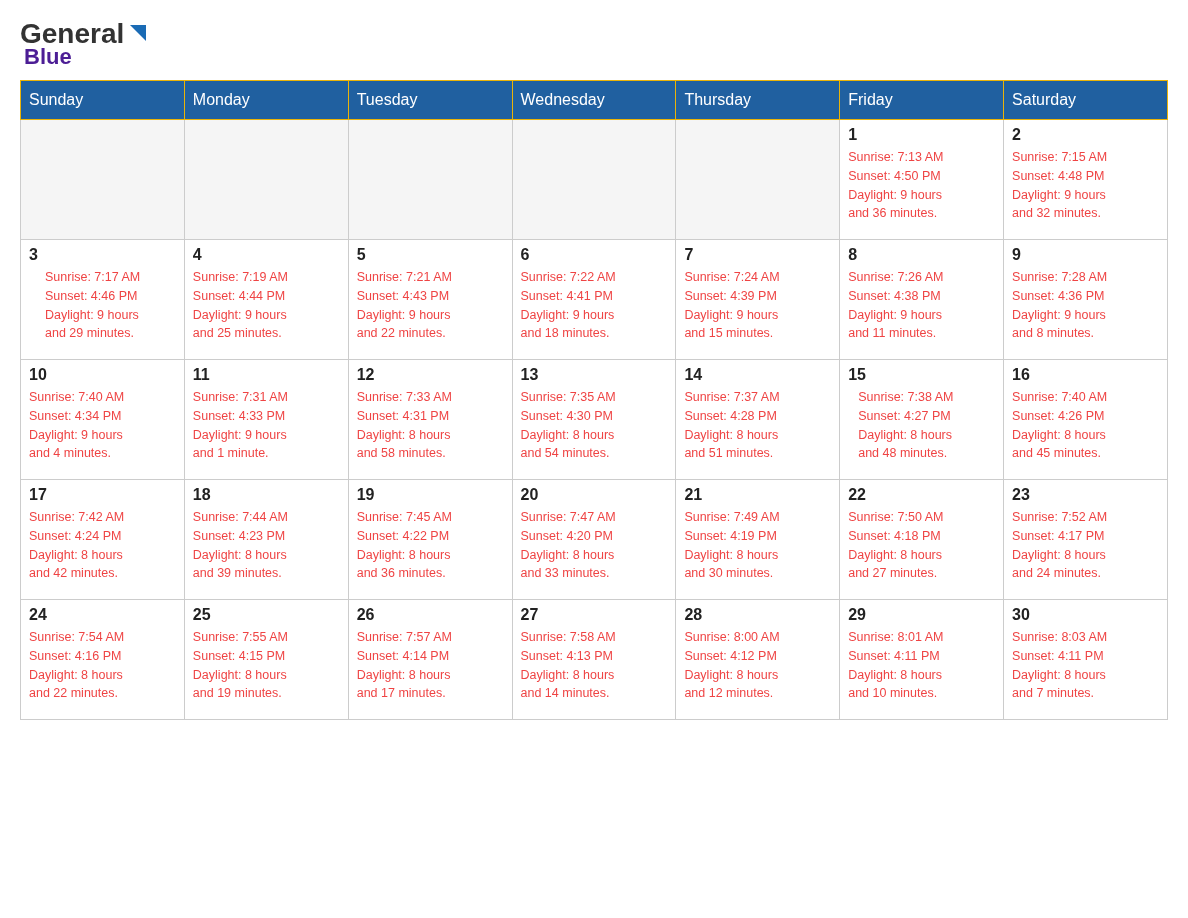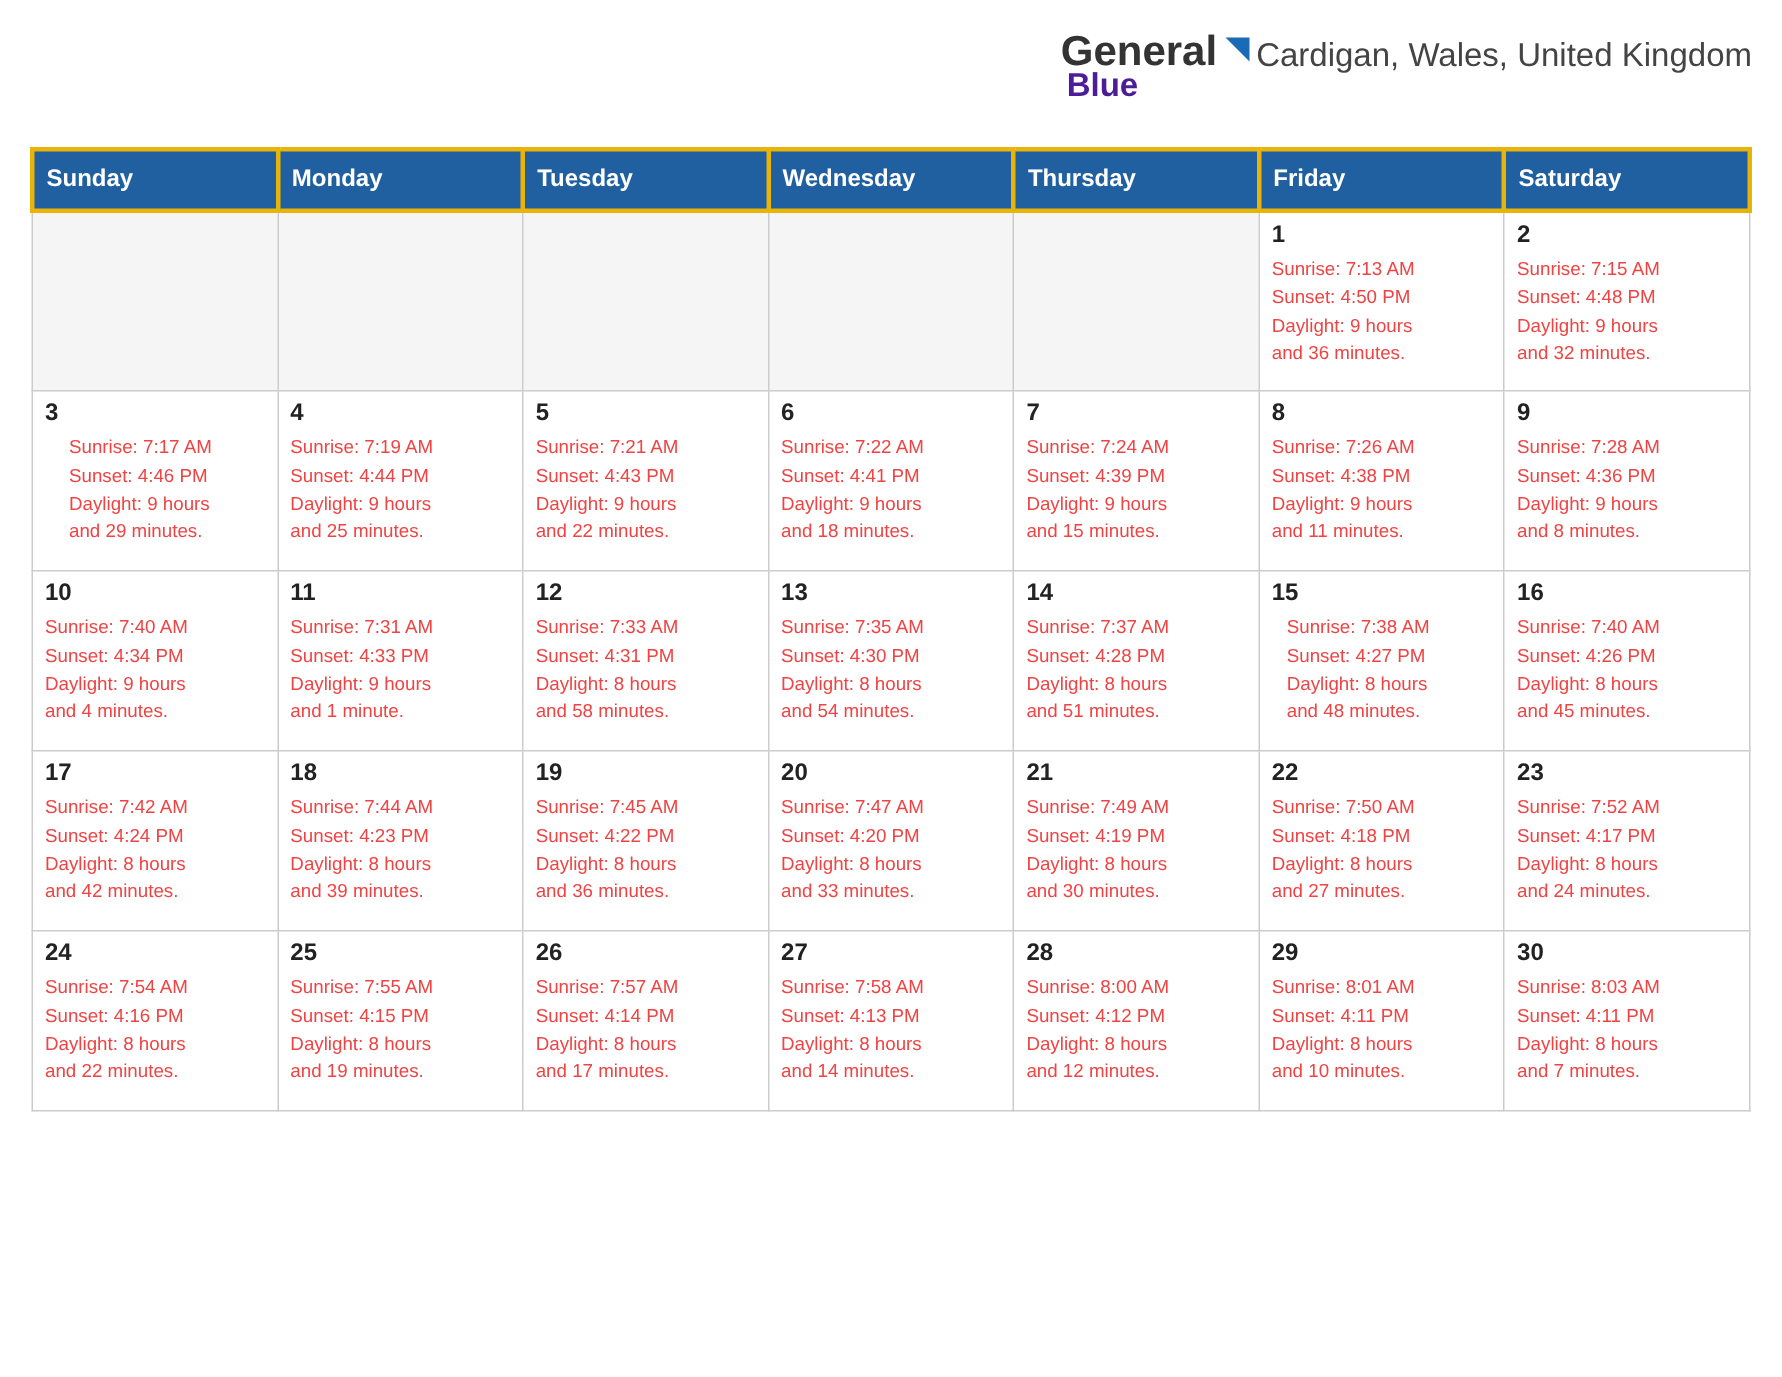--- a/index.html
+++ b/index.html
@@ -5,23 +5,23 @@
     * { box-sizing: border-box; margin: 0; padding: 0; }
     body {
       font-family: Arial, sans-serif;
       background: #fff;
       padding: 20px;
       width: 1188px;
       min-height: 918px;
     }
     .header {
       display: flex;
-      justify-content: flex-end;
+      justify-content: flex-start;
       align-items: flex-start;
-      margin-bottom: 28px;
+      margin-bottom: 10px;
     }
     .logo {
       display: flex;
       flex-direction: column;
       align-items: flex-start;
     }
     .logo-text {
       font-size: 28px;
       font-weight: bold;
       color: #333;
@@ -51,23 +51,23 @@
     .calendar {
       width: 100%;
       border-collapse: collapse;
       margin-top: 10px;
     }
     .calendar th {
       background-color: #2060a0;
       color: #fff;
       padding: 10px 8px;
       font-size: 16px;
-      font-weight: bold;
+      font-weight: normal;
       text-align: left;
-      border: 3px solid #eab308;
+      border: 1px solid #eab308;
     }
     .calendar td {
       border: 1px solid #ccc;
       vertical-align: top;
       padding: 6px 8px;
       width: 14.28%;
       min-height: 110px;
       font-size: 13px;
       color: #333;
       background: #fff;
@@ -98,21 +98,20 @@
   <div class="logo">
     <div style="display:flex; align-items:center;">
       <span class="logo-text">General</span>
       <svg width="24" height="24" viewBox="0 0 24 24" style="margin-left:2px; margin-top:-2px;">
         <polygon points="4,4 20,4 20,20" fill="#1a6bb5"></polygon>
       </svg>
     </div>
     <div class="logo-blue">Blue</div>
   </div>
   <div class="title-section">
-    <div class="location">Cardigan, Wales, United Kingdom</div>
   </div>
 </div>
 
 <table class="calendar">
   <thead>
     <tr>
     <th>Sunday</th>
         <th>Monday</th>
         <th>Tuesday</th>
         <th>Wednesday</th>

